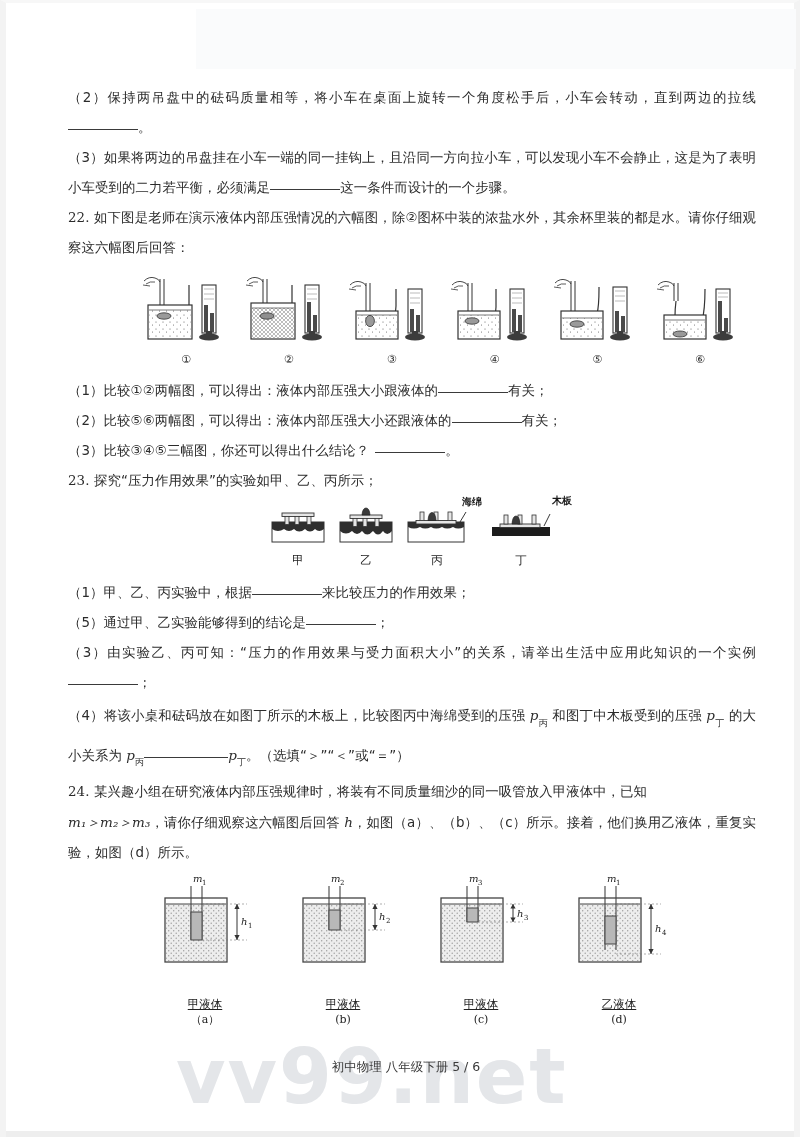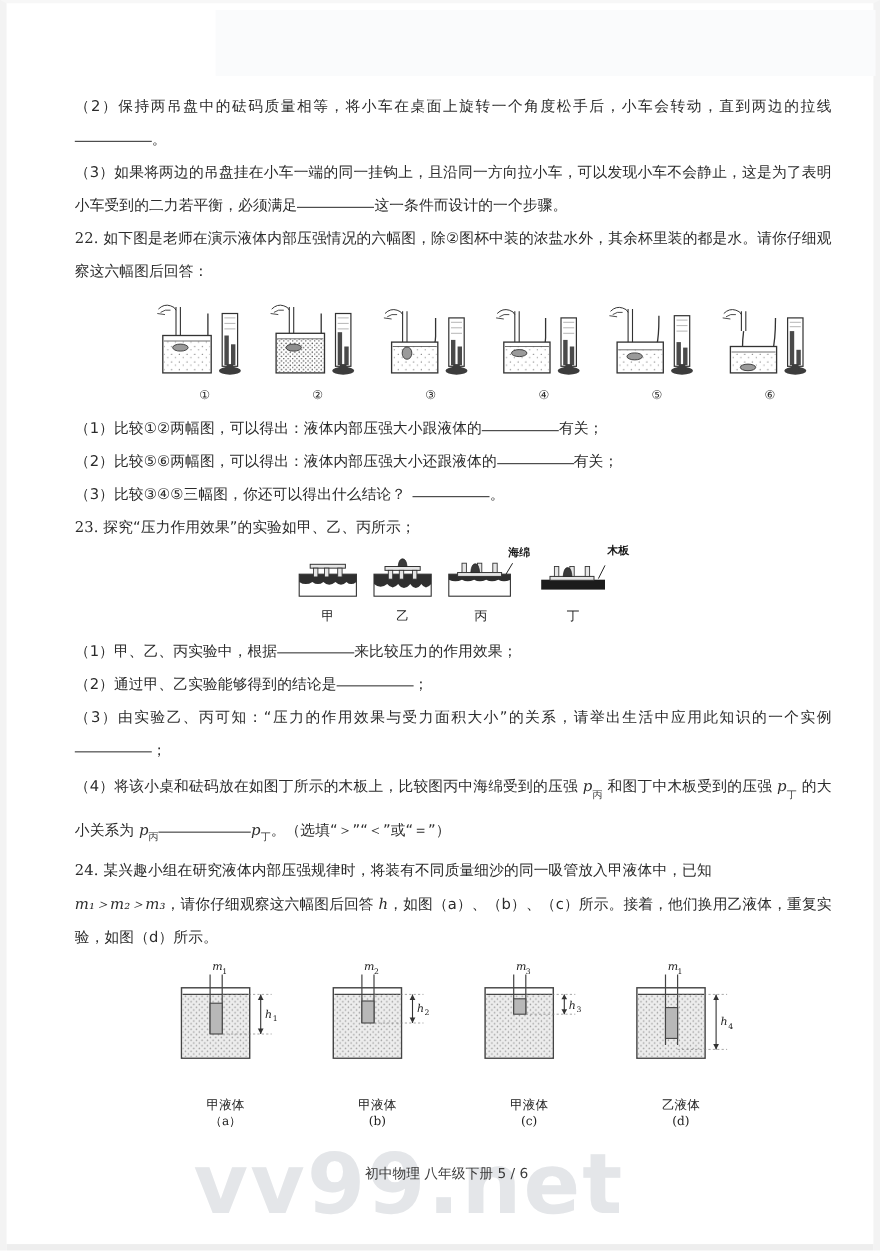--- a/index.html
+++ b/index.html
@@ -154,20 +154,21 @@
     align-items: flex-end;
     gap: 38px;
     padding-top: 4px;
   }
   .beaker-panel { text-align: center; position: relative; }
   .beaker-cap {
     font-size: 11.5px;
     color: #222;
     margin-top: 3px;
     line-height: 15px;
+    text-decoration: underline;
   }
   .beaker-sub {
     font-size: 11px;
     color: #222;
     font-family: "DejaVu Serif", serif;
     line-height: 15px;
   }
   
   .footer {
     position: absolute;
@@ -431,21 +432,21 @@
         </svg>
         <div class="press-label">丁</div>
       </div>
 
     </div>
 
     <div class="spacer10"></div>
 
     <p class="para"><span>（1）甲、乙、丙实验中，根据</span><span class="blank b-lg"></span><span>来比较压力的作用效果；</span></p>
 
-    <p class="para"><span>（2）通过甲、乙实验能够得到的结论是</span><span class="blank b-lg"></span><span>；</span></p>
+    <p class="para"><span>（5）通过甲、乙实验能够得到的结论是</span><span class="blank b-lg"></span><span>；</span></p>
 
     <p class="para"><span>（3）由实验乙、丙可知：“压力的作用效果与受力面积大小”的关系，请举出生活中应用此知识的一个实例</span><span class="blank b-lg"></span><span>；</span></p>
 
     <p class="para" style="line-height:34px;"><span>（4）将该小桌和砝码放在如图丁所示的木板上，比较图丙中海绵受到的压强 </span><span class="ital">p</span><span class="sub">丙</span><span> 和图丁中木板受到的压强 </span><span class="ital">p</span><span class="sub">丁</span><span> 的大小关系为 </span><span class="ital">p</span><span class="sub">丙</span><span class="blank b-xl"></span><span class="ital">p</span><span class="sub">丁</span><span>。（选填“＞”“＜”或“＝”）</span></p>
 
     <p class="para"><span class="qnum">24.</span> <span>某兴趣小组在研究液体内部压强规律时，将装有不同质量细沙的同一吸管放入甲液体中，已知</span></p>
 
     <p class="para"><span class="ital">m₁＞m₂＞m₃</span><span>，请你仔细观察这六幅图后回答 </span><span class="ital">h</span><span>，如图（a）、（b）、（c）所示。接着，他们换用乙液体，重复实验，如图（d）所示。</span></p>
 
     <div class="figure fig24">

